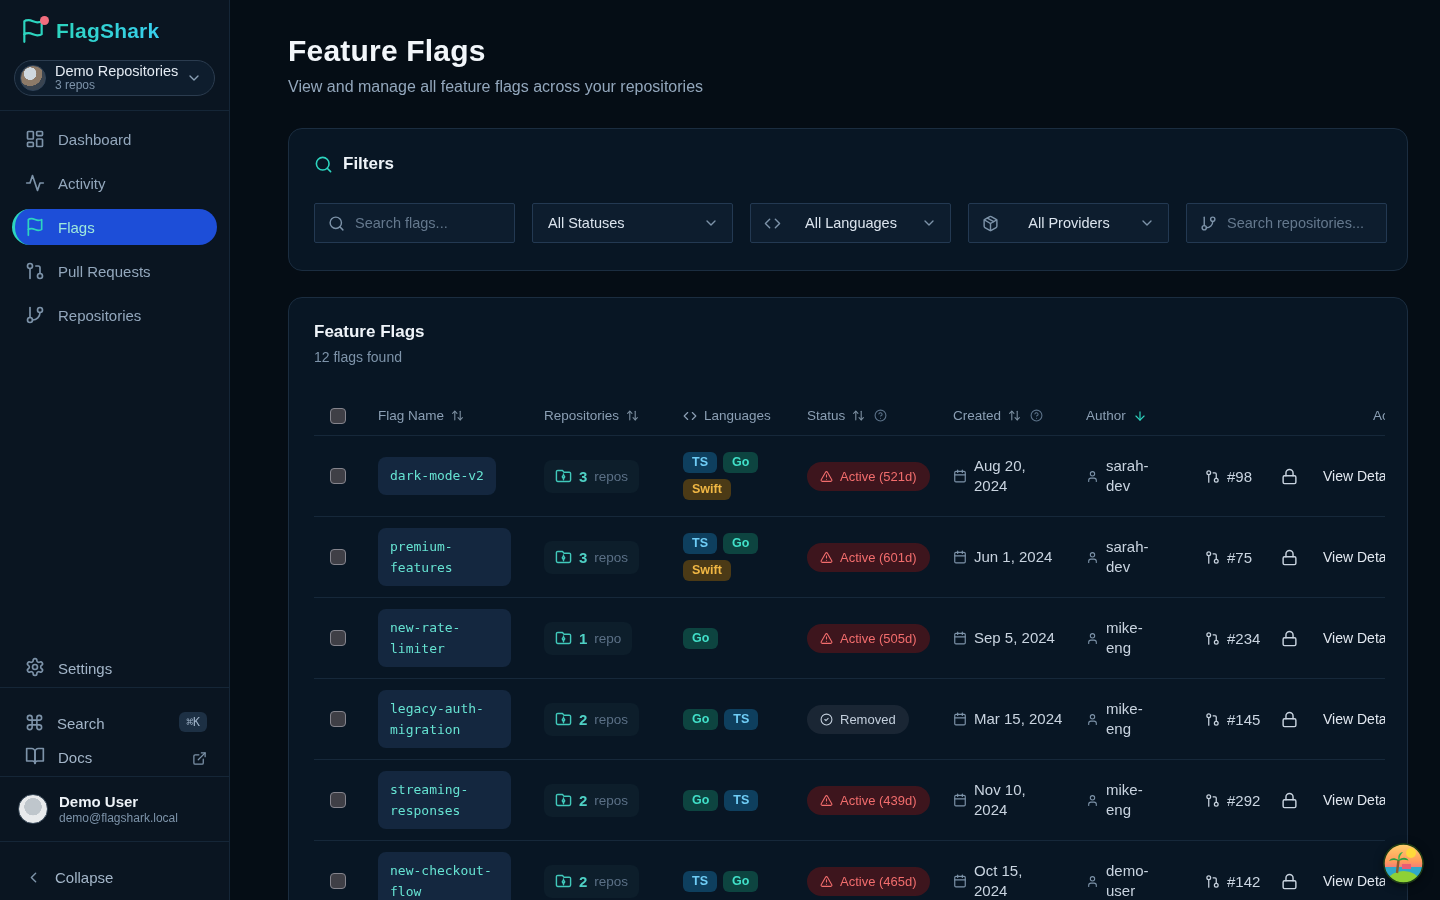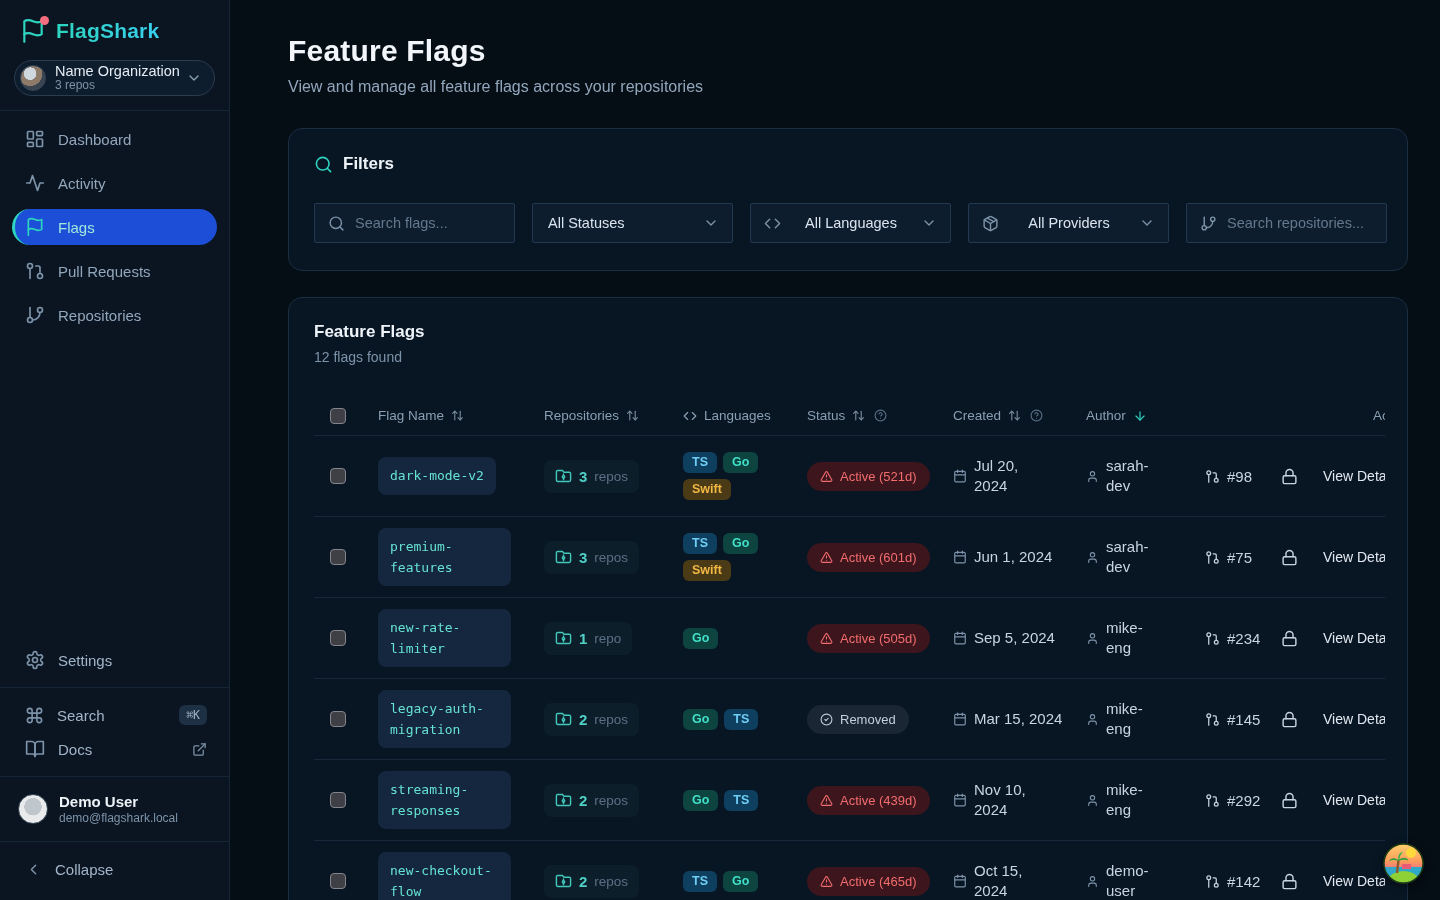--- a/index.html
+++ b/index.html
@@ -47,21 +47,21 @@
     color:#93a7bc; font-size:15px;
   }
   .nav-item .nico { color:#7d93a9; }
   .nav-item.active {
     background:#1d4ed8; color:#9ee8dc;
     border-left:3px solid #2dd4bf; padding-left:10px;
   }
   .nav-item.active .nico { color:#2dd4bf; }
   .side-spacer { flex:1; }
   .side-row {
-    display:flex; align-items:center; gap:13px; height:34px;
+    display:flex; align-items:flex-end; gap:13px; height:34px;
     padding:0 10px 0 13px; border-radius:10px; cursor:pointer;
     color:#a3b5c8; font-size:15px;
   }
   .side-row .nico { color:#7d93a9; }
   .kbd-badge {
     margin-left:auto; background:#1d3044; color:#9fb3c8; font-size:11.5px;
     border-radius:6px; padding:3px 7px; font-family:"DejaVu Sans Mono", monospace;
   }
   .row-right-icon { margin-left:auto; color:#7d93a9; }
   .user-row { display:flex; align-items:center; gap:11px; padding:6px 6px; cursor:pointer; }
@@ -286,21 +286,21 @@
           <use href="#i-flag"></use>
         </svg>
       <span class="logo-dot"></span>
     </span>
     <span class="logo-text">FlagShark</span>
   </div>
 
   <div class="org-pill">
     <span class="org-avatar"></span>
     <span class="org-texts">
-      <div class="org-name">Name Organization</div>
+      <div class="org-name">Demo Repositories</div>
       <div class="org-meta">3 repos</div>
     </span>
     <span class="org-chevron">
       <svg class="ic" width="16" height="16">
           <use href="#i-chevd"></use>
         </svg>
     </span>
   </div>
 
   <div class="side-divider"></div>
@@ -581,21 +581,21 @@
 
         <span>Active (521d)</span>
       </span>
     </div>
     <div class="c c-created">
       <span class="mini-ic">
                   <svg class="ic" width="14" height="14">
                     <use href="#i-cal"></use>
                   </svg>
                 </span>
-      <span class="cell-text created-text">Jul 20,
+      <span class="cell-text created-text">Aug 20,
 2024</span>
     </div>
     <div class="c c-author">
       <span class="mini-ic">
                   <svg class="ic" width="13" height="13">
                     <use href="#i-user"></use>
                   </svg>
                 </span>
       <span class="cell-text author-text">sarah-dev</span>
     </div>

